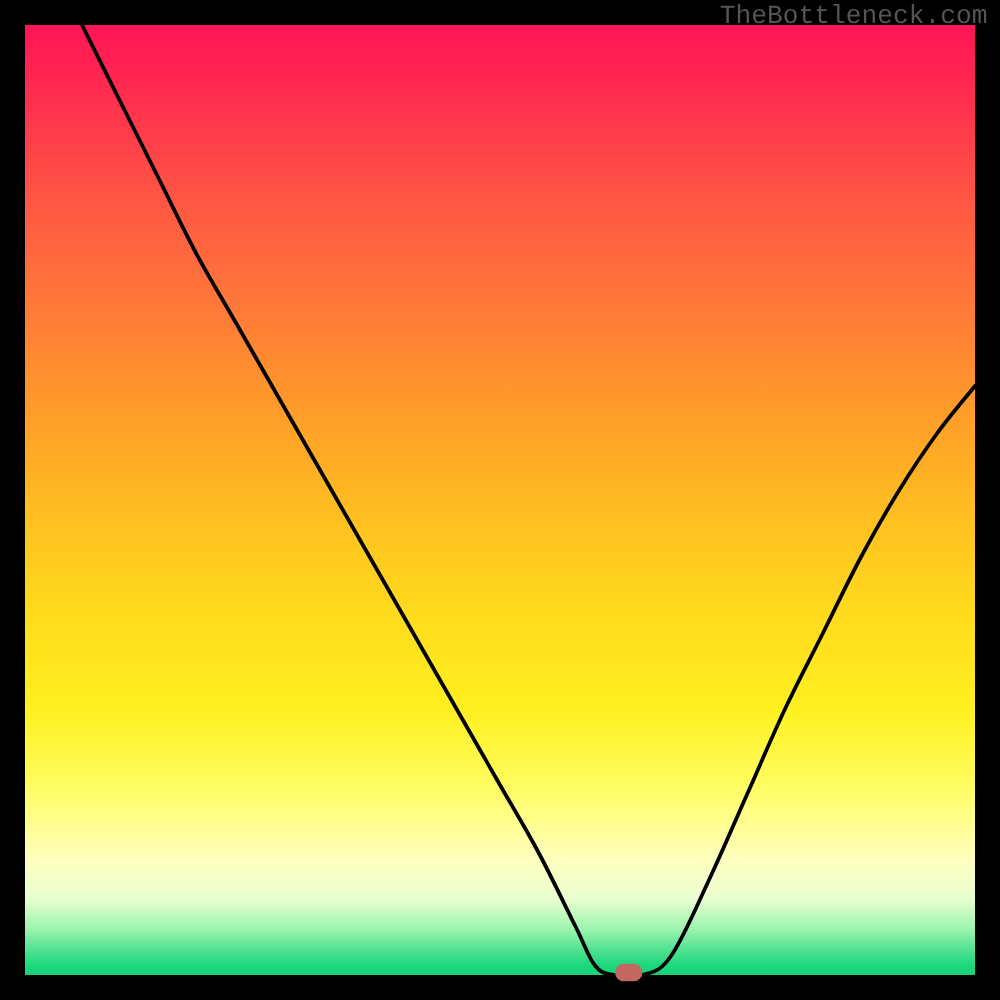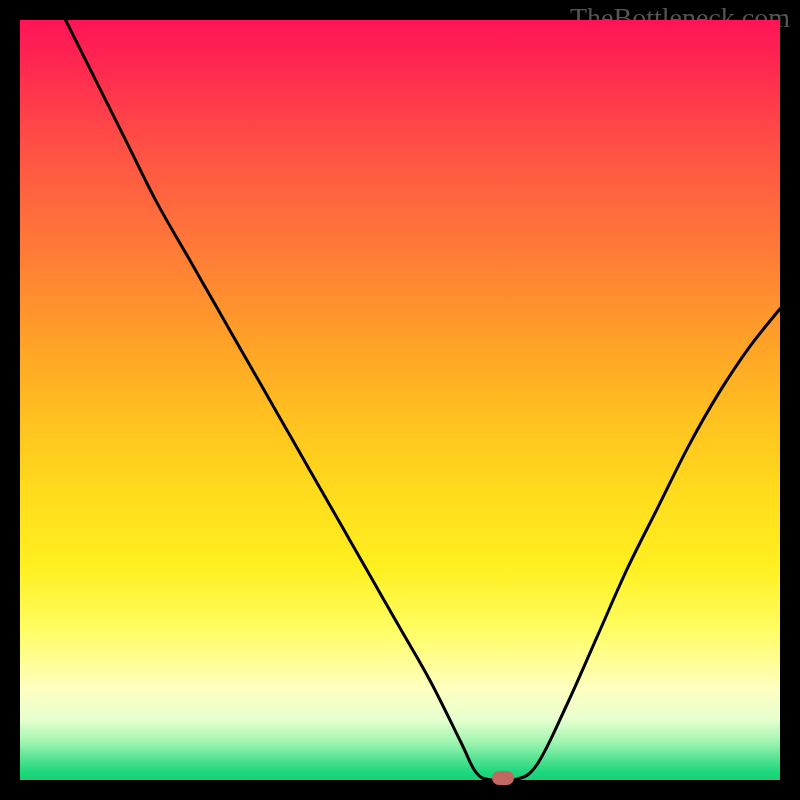--- a/index.html
+++ b/index.html
@@ -38,22 +38,22 @@
       #4ce090 97.5%,
       #1cd87c 99%,
       #18d078 100%
     );
   }
   .watermark {
     position: absolute;
     top: 2px;
     right: 10px;
     color: #555555;
-    font-family: Liberation Serif, serif;
-    font-size: 28px;
+    font-family: Liberation Mono, monospace;
+    font-size: 21px;
     letter-spacing: 0px;
   }
   svg.curve {
     position: absolute;
     left: 0;
     top: 0;
     width: 760px;
     height: 760px;
   }
   .marker {

